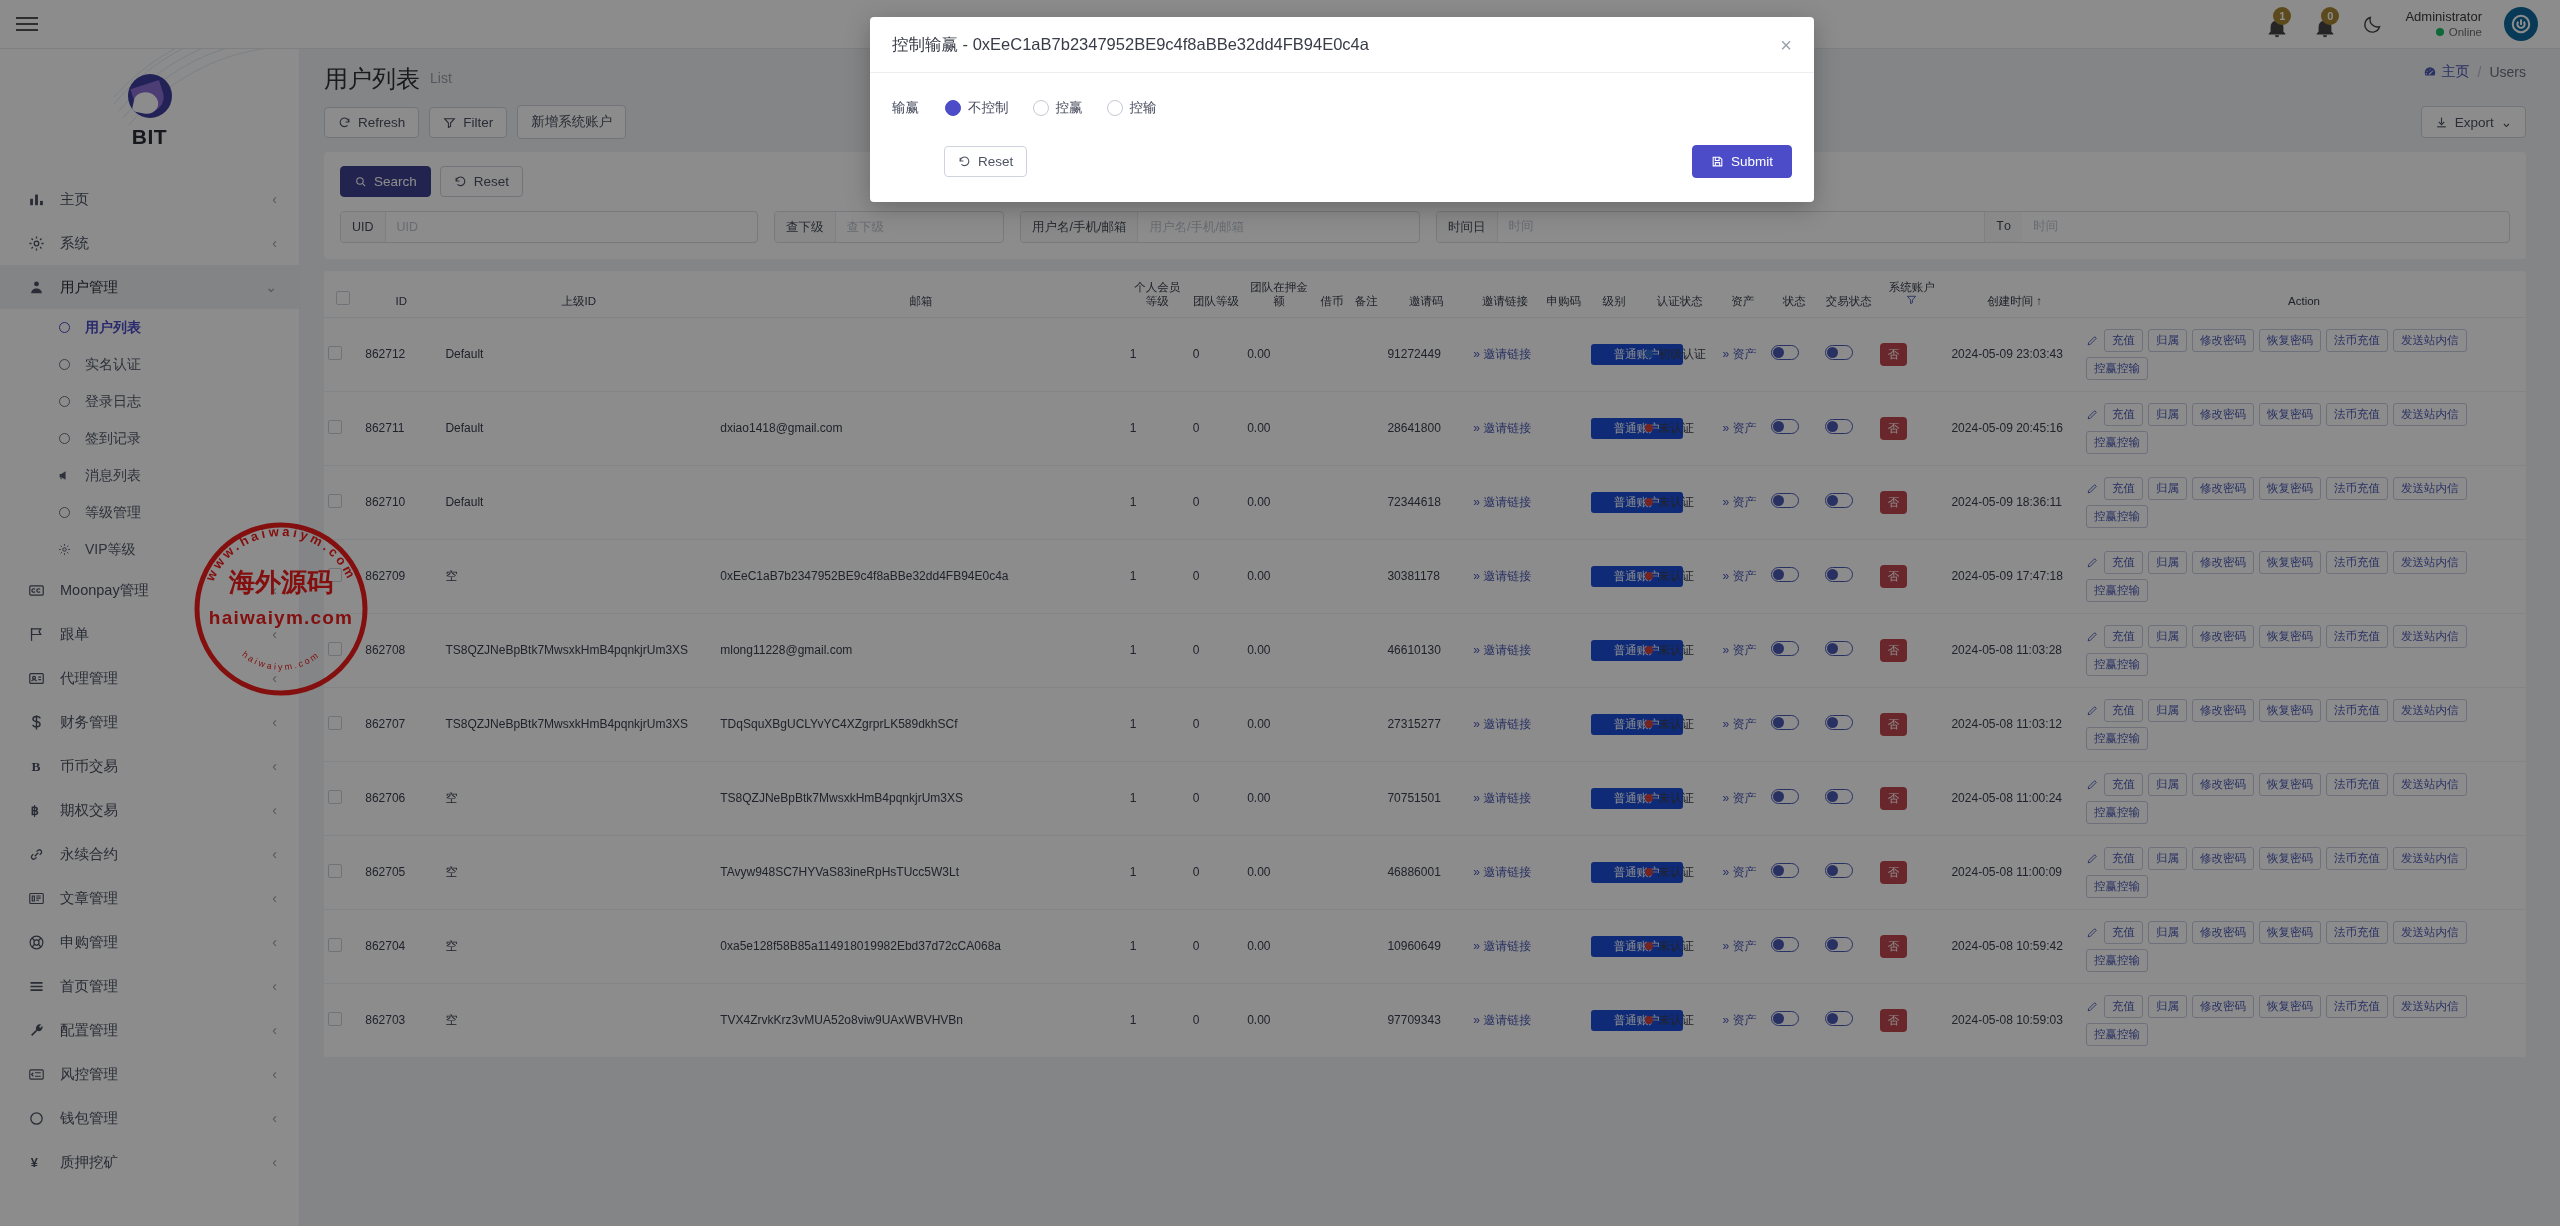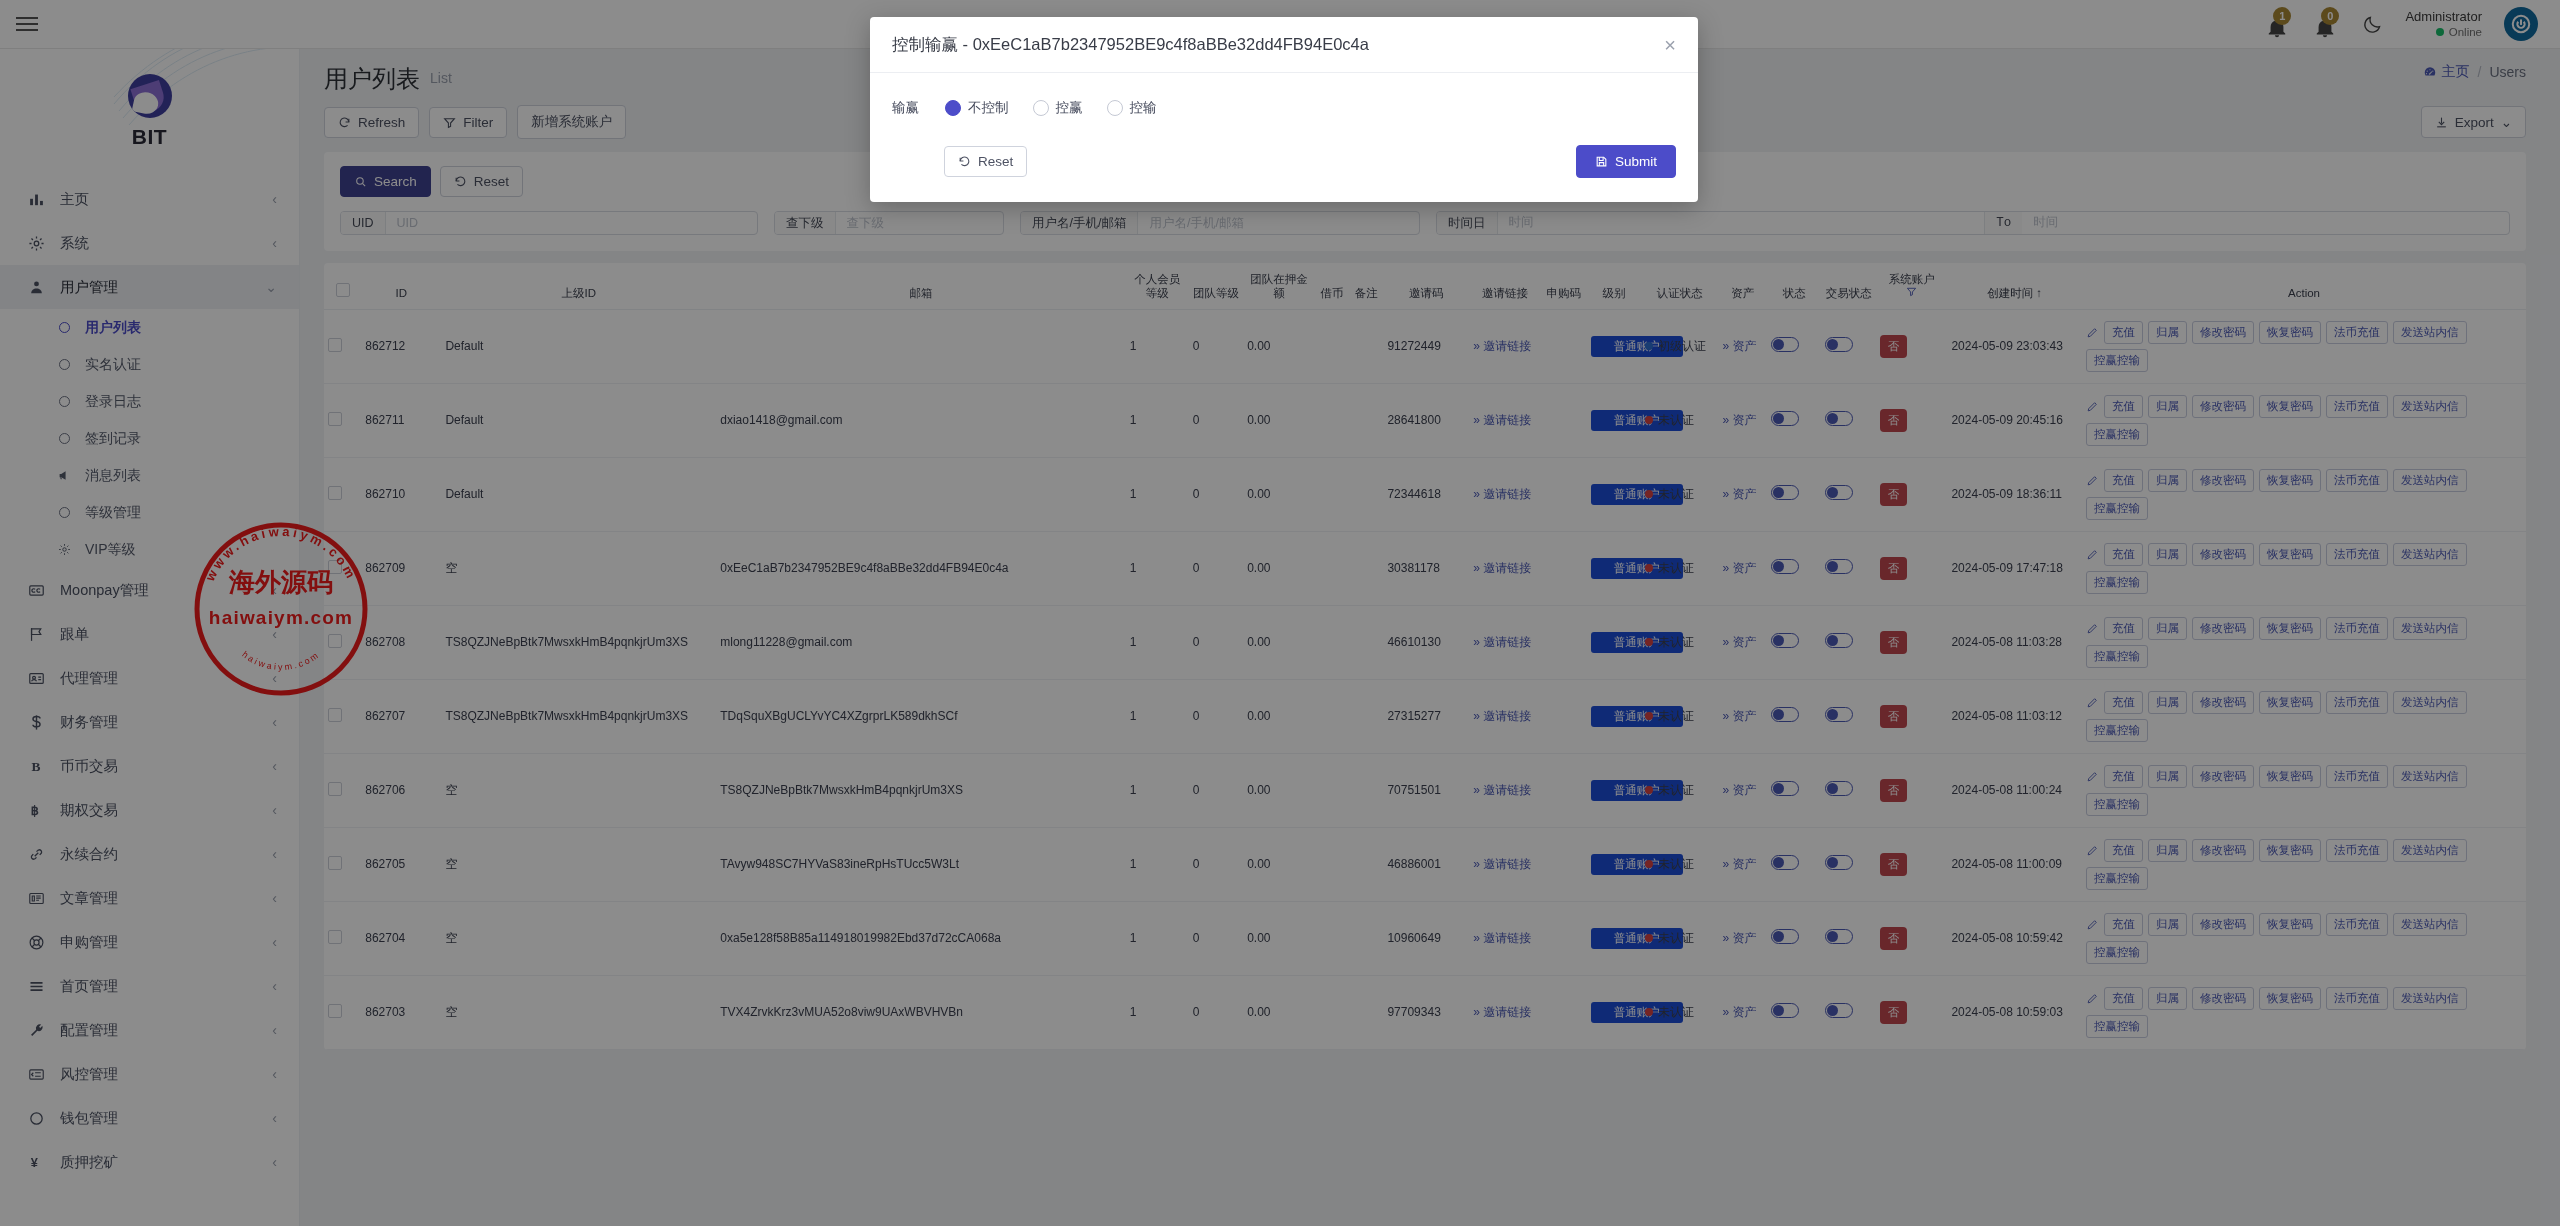--- a/index.html
+++ b/index.html
@@ -136,21 +136,21 @@
   .btn-right { margin-left:auto; }
   .filter-card {
     margin: 13px 34px 0 24px; background: #fff; border-radius: 4px;
     padding: 14px 16px 16px 16px;
   }
   .filter-actions { display:flex; gap: 9px; }
   .btn-primary { background:#3f4291; border-color:#3f4291; color:#fff; }
   .filter-row { display:flex; gap: 16px; margin-top: 14px; }
   .field {
     display:flex; align-items:stretch; border:1px solid #d9dce3; border-radius:4px;
-    height: 24px; overflow:hidden; background:#fff;
+    height: 32px; overflow:hidden; background:#fff;
   }
   .field-label {
     background:#fafafa; border-right:1px solid #e4e7ec;
     display:flex; align-items:center; padding: 0 11px;
     font-size: 12.5px; color:#454a57; white-space:nowrap;
   }
   .field input {
     border:0; outline:0; padding: 0 11px; font-size:12.5px; color:#333;
     font-family: inherit; flex:1; min-width: 0; background:transparent;
   }
@@ -216,21 +216,21 @@
   
   #watermark {
     position: absolute; left: 192px; top: 520px;
     width: 178px; height: 178px; z-index: 40; pointer-events: none;
     opacity: .95;
   }
 
   
   #modal {
     position: absolute; z-index: 600;
-    left: 870px; top: 17px; width: 828px;
+    left: 870px; top: 17px; width: 944px;
     background:#fff; border-radius: 4px;
     box-shadow: 0 6px 24px rgba(0,0,0,.25);
     overflow:hidden;
   }
   .modal-head {
     height: 56px; display:flex; align-items:center;
     padding: 0 22px; border-bottom: 1px solid #eceef2;
   }
   .modal-title { font-size: 16.5px; color:#383c47; }
   .modal-x {

